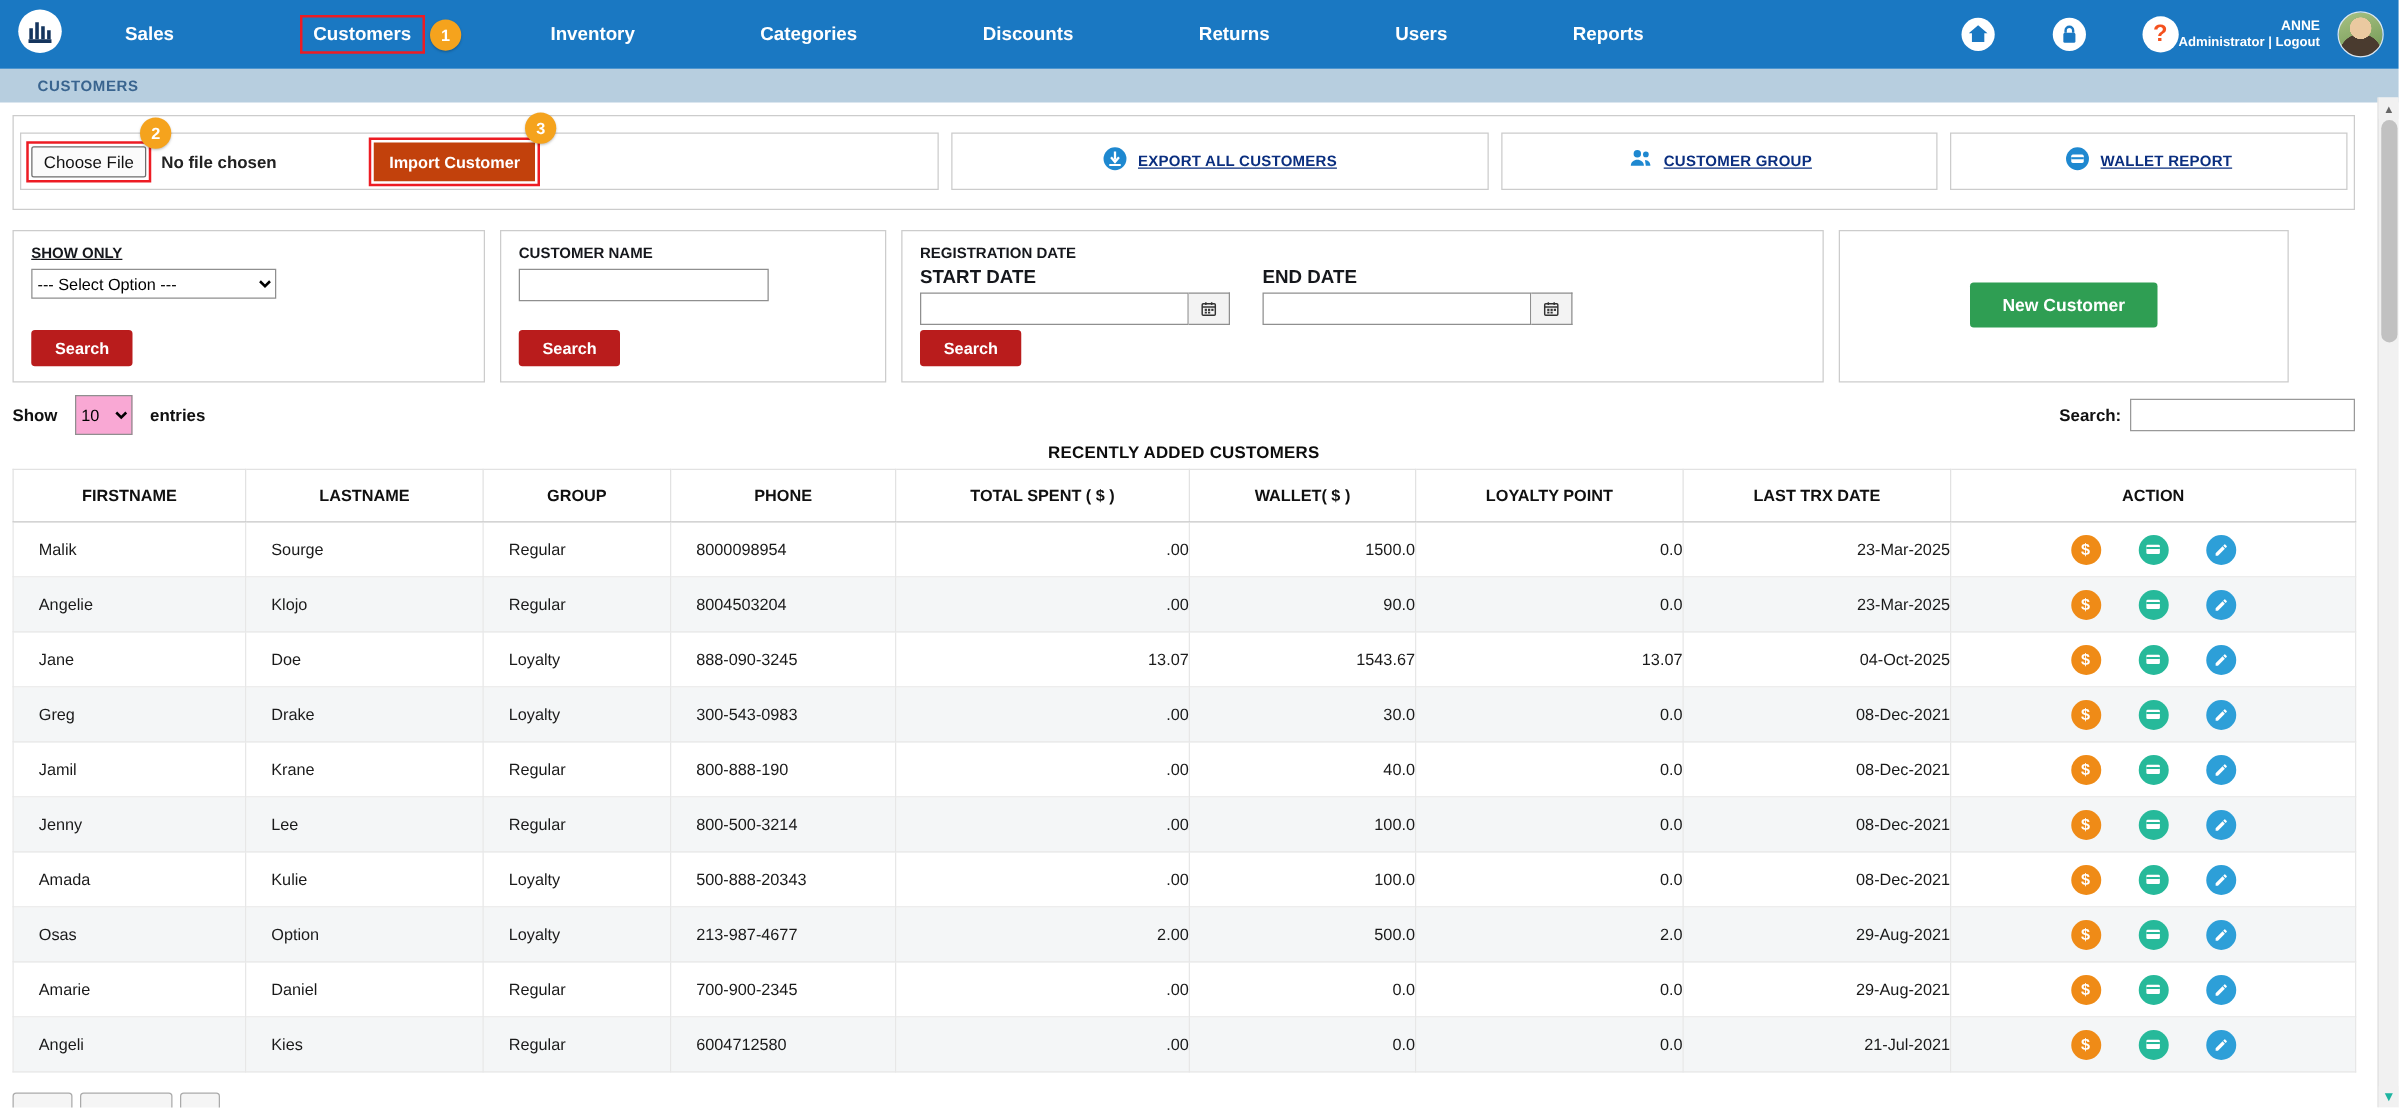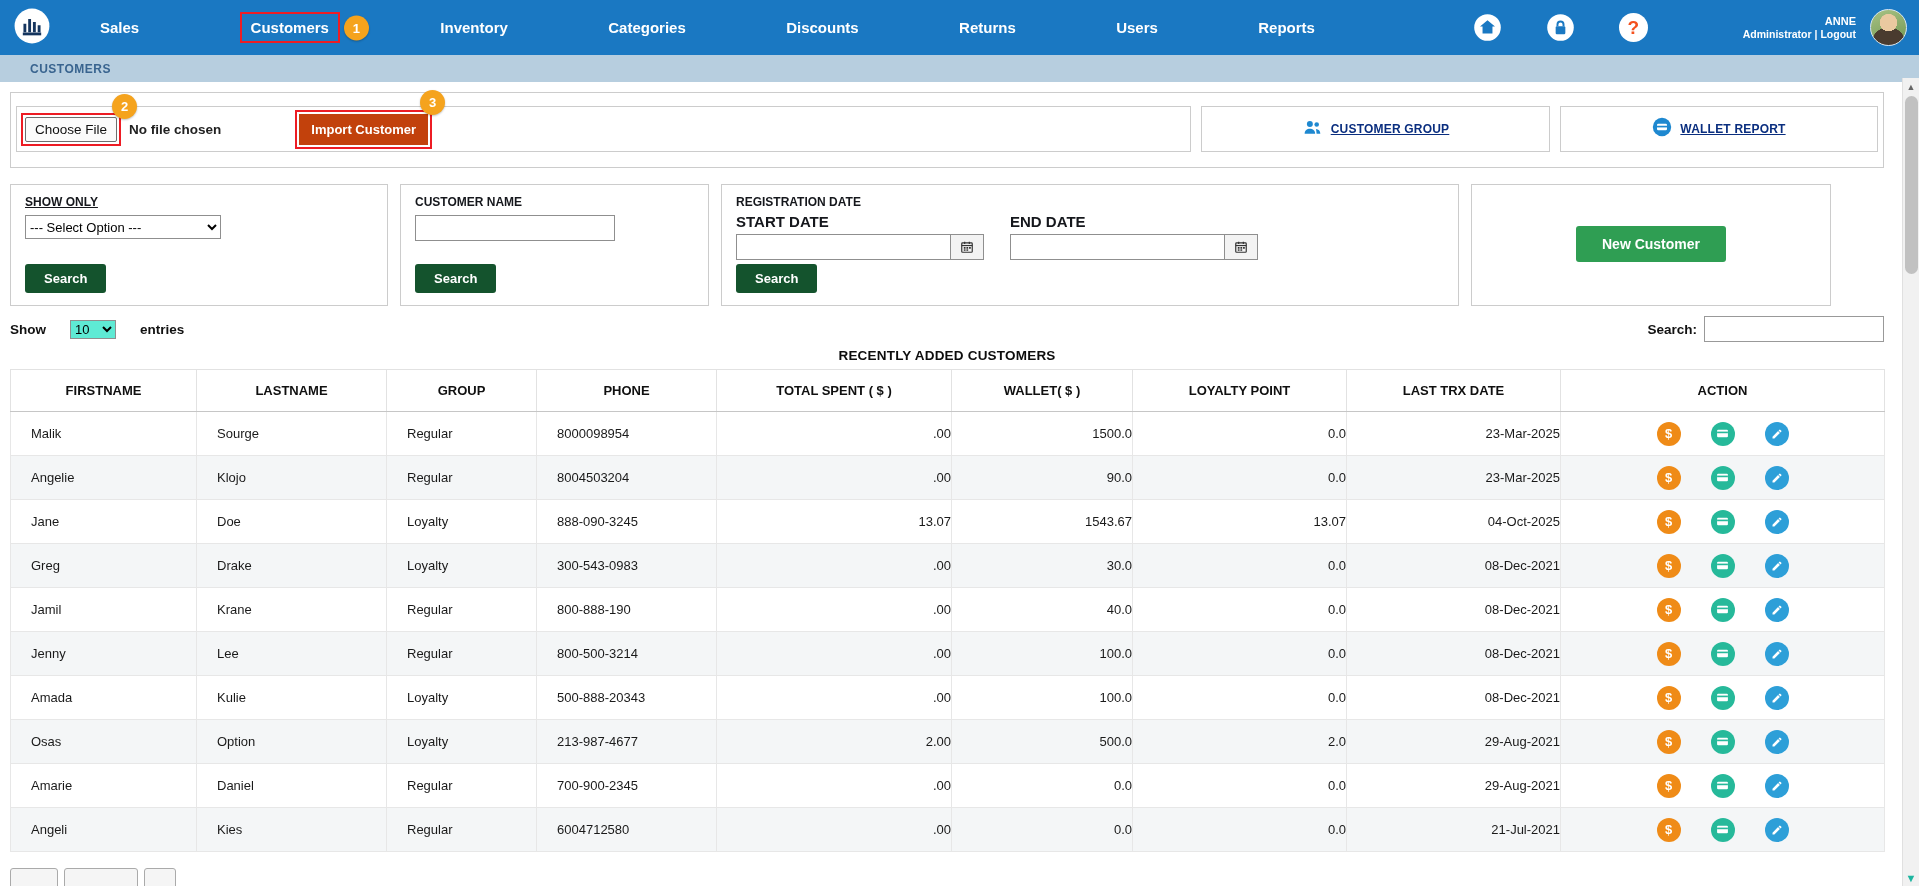--- a/index.html
+++ b/index.html
@@ -14,21 +14,21 @@
   .nav-cust-wrap { position: relative; display: inline-flex; align-items: center; }
   .red-outline-nav { border: 2px solid #ed1c24; padding: 5px 9px; display: inline-block; }
   .num-badge { width: 25px; height: 25px; border-radius: 50%; background: #f5a31d; color: #fff; font-size: 13px;
     font-weight: bold; display: flex; align-items: center; justify-content: center; box-shadow: 0 1px 2px rgba(0,0,0,.25); }
   .nav-badge { position: absolute; right: -29px; top: 50%; transform: translateY(-50%); }
   .nav-right { position: absolute; right: 12px; top: 0; height: 55px; display: flex; align-items: center; }
   .nav-icon { width: 29px; height: 29px; margin-left: 44px; cursor: pointer; display: flex; align-items: center; justify-content: center; }
   .nav-icon.first { margin-left: 0; }
   .help-circle { width: 29px; height: 29px; border-radius: 50%; background: #fff; color: #f4511e; font-weight: bold;
     font-size: 19px; display: flex; align-items: center; justify-content: center; }
-  .user-info { margin-left: 95px; text-align: right; color: #fff; line-height: 1.3; }
+  .user-info { text-align: right; color: #fff; line-height: 1.3; }
   .user-name { font-size: 11px; font-weight: bold; }
   .user-sub { font-size: 10.5px; font-weight: bold; }
   .user-sub a { color: #fff; text-decoration: none; cursor: pointer; }
   .avatar { margin-left: 14px; width: 37px; height: 37px; border-radius: 50%; border: 1px solid #d9e6f2; cursor: pointer;
     background:
       radial-gradient(circle at 50% 36%, #eac9a0 0 30%, rgba(0,0,0,0) 31%),
       radial-gradient(circle at 50% 98%, #4a3b2f 0 44%, rgba(0,0,0,0) 45%),
       linear-gradient(160deg, #a8c284, #6f9551); }
 
   
@@ -56,33 +56,33 @@
   .badge-3 { position: absolute; top: -22px; right: -15px; }
 
   .filter-row { margin-top: 16px; display: flex; gap: 12px; }
   .fcard { border: 1px solid #ccc; height: 122px; padding: 10px 14px 12px; display: flex; flex-direction: column; background: #fff; }
   .fcard-show { width: 378px; } .fcard-name { width: 309px; } .fcard-date { width: 738px; }
   .fcard-new { width: 360px; align-items: center; justify-content: center; }
   .flabel { font-size: 12px; font-weight: bold; color: #15171c; }
   .flabel.underlined { text-decoration: underline; }
   .show-select { margin-top: 6px; width: 196px; height: 24px; font-size: 13px; font-family: inherit; border: 1px solid #8f8f8f; background: #fff; }
   .name-input { margin-top: 6px; width: 200px; height: 26px; border: 1px solid #8f8f8f; font-size: 13px; padding: 0 6px; font-family: inherit; }
-  .search-btn { margin-top: auto; align-self: flex-start; background: #14532d; color: #fff; border: none; border-radius: 3px;
+  .search-btn { margin-top: auto; align-self: flex-start; background: #b91c1c; color: #fff; border: none; border-radius: 3px;
     font-weight: bold; font-size: 13px; padding: 7px 19px; font-family: inherit; cursor: pointer; }
   .date-groups { display: flex; gap: 26px; margin-top: 4px; }
   .dlabel { font-size: 15px; font-weight: bold; color: #15171c; }
   .dinput-row { display: flex; margin-top: 3px; }
   .date-input { width: 215px; height: 26px; border: 1px solid #8f8f8f; font-size: 13px; padding: 0 6px; font-family: inherit; }
   .cal-btn { width: 33px; height: 26px; border: 1px solid #8f8f8f; border-left: none; background: #f3f3f3;
     display: flex; align-items: center; justify-content: center; cursor: pointer; }
   .new-btn { background: #2f9e53; color: #fff; border: none; border-radius: 3px; font-weight: bold; font-size: 14px;
     padding: 10px 26px; font-family: inherit; cursor: pointer; }
 
   .list-controls { margin-top: 10px; display: flex; align-items: center; font-size: 13.5px; color: #111; font-weight: 600; }
-  .entries-select { width: 46px; height: 19px; margin: 0 24px; font-family: inherit; border: 1px solid #8f8f8f; background: #5eead4; font-size: 13px; }
+  .entries-select { width: 46px; height: 32px; margin: 0 14px; font-family: inherit; border: 1px solid #8f8f8f; background: #f9a8d4; font-size: 13px; }
   .search-wrap { margin-left: auto; display: flex; align-items: center; gap: 7px; }
   .table-search-input { width: 180px; height: 26px; border: 1px solid #999; font-family: inherit; font-size: 13px; padding: 0 6px; }
 
   .table-title { text-align: center; font-weight: bold; font-size: 13.5px; margin-top: 6px; color: #0d0d0d; letter-spacing: .2px; }
 
   table.customers { border-collapse: collapse; table-layout: fixed; width: 1874px; margin-top: 6px; }
   .customers th { border: 1px solid #e2e2e2; border-bottom: 1px solid #c6c6c6; height: 42px; font-size: 13px;
     font-weight: bold; color: #101010; text-align: center; background: #fff; }
   .customers td { border: 1px solid #e7e7e7; height: 44px; font-size: 13px; color: #1a1a1a; background-clip: padding-box; }
   .customers tbody tr:nth-child(even) td { background-color: #f4f6f7; }
@@ -171,20 +171,31 @@
       <span class="red-box">
         <button class="file-btn">Choose File</button>
         <span class="num-badge badge-2">2</span>
       </span>
       <span class="no-file">No file chosen</span>
       <span class="red-box import-wrap">
         <button class="import-btn">Import Customer</button>
         <span class="num-badge badge-3">3</span>
       </span>
     </div>
+    <div class="card link-card card-export">
+      <span>
+        <svg viewBox="0 0 24 24" width="20" height="20">
+            <circle cx="12" cy="12" r="11" fill="#1e88d0"></circle>
+            <path d="M12 5v8" stroke="#ffffff" stroke-width="2.2" fill="none"></path>
+            <path d="M8.2 10.5L12 15l3.8-4.5" stroke="#ffffff" stroke-width="2.2" fill="none"></path>
+            <path d="M6.5 18h11" stroke="#ffffff" stroke-width="2"></path>
+          </svg>
+      </span>
+      <span class="card-link">EXPORT ALL CUSTOMERS</span>
+    </div>
     <div class="card link-card card-group">
       <span>
         <svg viewBox="0 0 24 24" width="21" height="21">
             <circle cx="9" cy="8" r="3.4" fill="#1e88d0"></circle>
             <path d="M3 19c0-3.3 2.7-5.5 6-5.5s6 2.2 6 5.5z" fill="#1e88d0"></path>
             <circle cx="16.8" cy="8.6" r="2.6" fill="#1e88d0"></circle>
             <path d="M16 13.7c2.9.2 4.9 2.2 4.9 5.3h-4.2" fill="#1e88d0"></path>
           </svg>
       </span>
       <span class="card-link">CUSTOMER GROUP</span>

